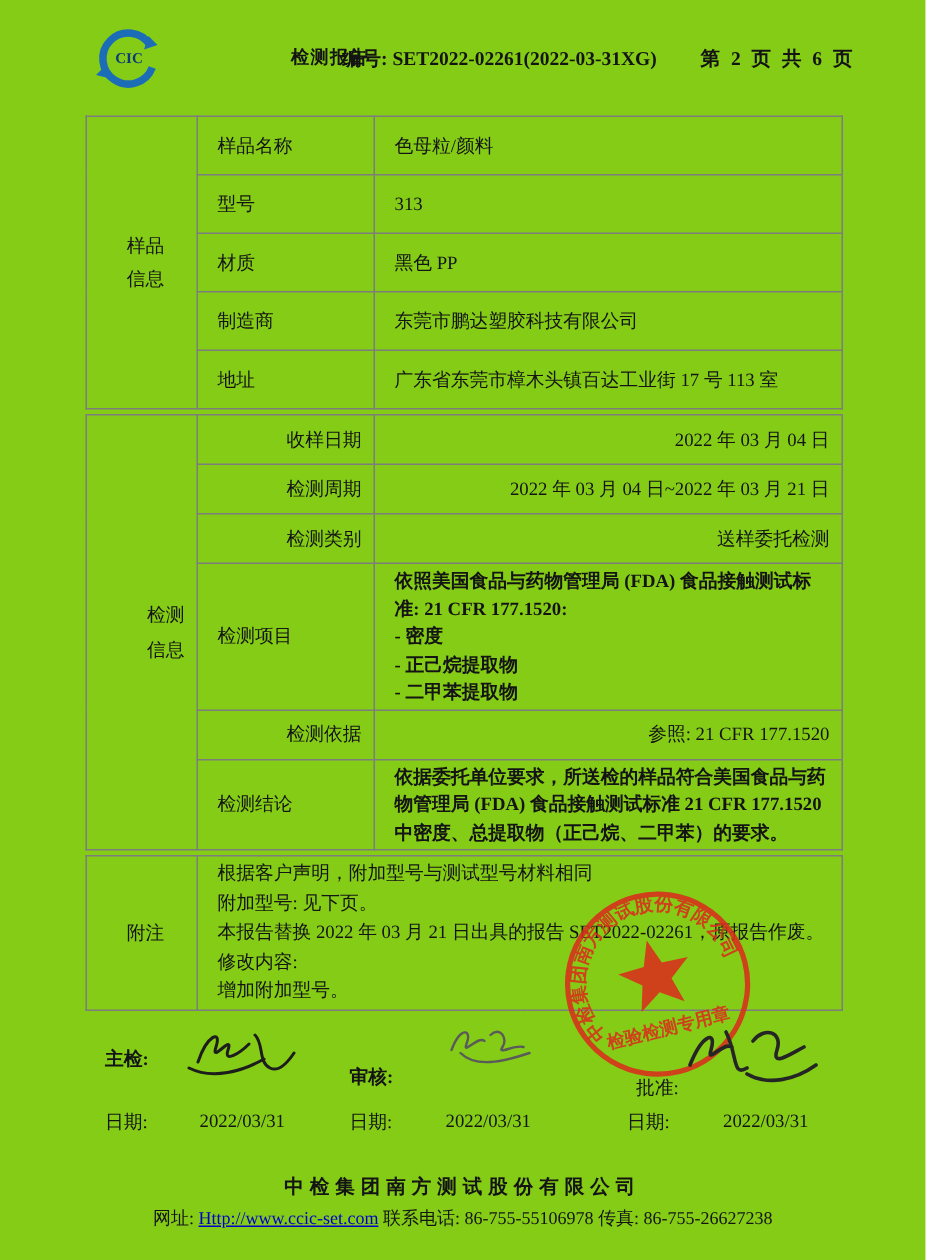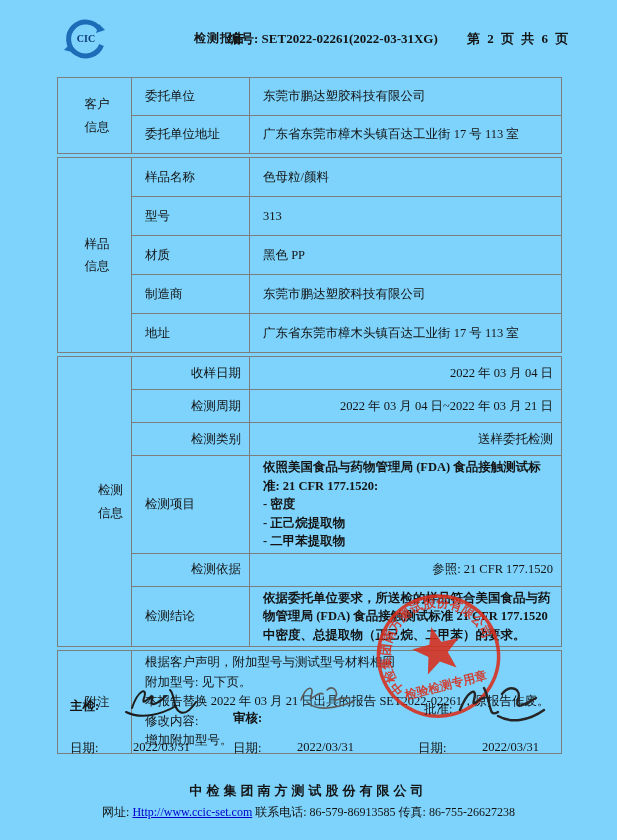--- a/index.html
+++ b/index.html
@@ -1,16 +1,16 @@
 <!DOCTYPE html>
 <html><head>
 <meta charset="utf-8">
 <style>
   html,body{margin:0;padding:0;background:#fff;}
-  .page{position:relative;width:617px;height:840px;background:#7dd3fc;overflow:hidden;
+  .page{position:relative;width:617px;height:840px;background:#84cc16;overflow:hidden;
         font-family:"Liberation Serif","DejaVu Serif",serif;color:#141414;}
 
   
   .logo{position:absolute;left:63px;top:17px;}
   .hdr-title{position:absolute;left:146px;top:30px;font-size:12px;font-weight:bold;letter-spacing:1px;margin-left:48px;}
   .hdr-no{position:absolute;left:228px;top:30px;font-size:13px;font-weight:bold;}
   .hdr-page{position:absolute;left:467px;top:30px;font-size:13px;font-weight:bold;letter-spacing:2px;}
 
   
   .tablewrap{position:absolute;left:57px;top:77px;width:505px;}
@@ -56,34 +56,20 @@
       <path d="M7 27 L1 33 L9 35 Z" fill="#1b6db8"></path>
       <text x="23" y="25" text-anchor="middle" font-size="10" font-weight="bold" fill="#0d3a78" font-family="Liberation Serif, serif">CIC</text>
     </svg>
   </div>
   <div class="hdr-title">检测报告</div>
   <div class="hdr-no"><span>编号:</span> <span>SET2022-02261(2022-03-31XG)</span></div>
   <div class="hdr-page">第 2 页 共 6 页</div>
 
   <div class="tablewrap">
 
-    <table class="sec">
-      <tbody>
-          <tr class="h33">
-        <td class="group" rowspan="2">客户
-信息</td>
-        <td class="lbl">委托单位</td>
-        <td class="val">东莞市鹏达塑胶科技有限公司</td>
-      </tr>
-      <tr class="h33">
-        <td class="lbl">委托单位地址</td>
-        <td class="val">广东省东莞市樟木头镇百达工业街 17 号 113 室</td>
-      </tr>
-    </tbody>
-      </table>
 
     <table class="sec">
       <tbody>
           <tr class="h34">
         <td class="group" rowspan="5">样品
 信息</td>
         <td class="lbl">样品名称</td>
         <td class="val">色母粒/颜料</td>
       </tr>
       <tr class="h34">
@@ -163,21 +149,21 @@
       <text font-size="12.5" fill="#d92e1c" font-weight="bold" font-family="Liberation Serif, serif">
         <textPath href="#arcPath" startOffset="4">中检集团南方测试股份有限公司</textPath>
       </text>
       <text x="70" y="104" text-anchor="middle" font-size="12" font-weight="bold" fill="#d92e1c" font-family="Liberation Serif, serif">检验检测专用章</text>
     </svg>
   </div>
 
   <div class="signoff">
     <span class="role-label" style="left:70px;top:698px;font-weight:bold;">主检:</span>
     <span class="role-label" style="left:233px;top:710px;font-weight:bold;">审核:</span>
-    <span class="role-label" style="left:424px;top:701px;">批准:</span>
+    <span class="role-label" style="left:424px;top:717px;">批准:</span>
 
     <svg class="sig" style="left:118px;top:678px;" width="90" height="48" viewBox="0 0 90 48">
       <path d="M14 30 C20 12 30 8 26 20 C22 32 38 10 34 22 C31 31 42 24 48 18
                M8 34 C24 42 44 36 58 28 M52 12 C58 18 54 30 62 34 C68 37 74 30 78 24" fill="none" stroke="#1d1d1d" stroke-width="2" stroke-linecap="round"></path>
     </svg>
     <svg class="sig" style="left:283px;top:676px;" width="90" height="44" viewBox="0 0 90 44">
       <path d="M18 24 C24 8 32 10 28 20 C25 28 36 14 40 18 M44 14 C50 8 56 16 52 22 C48 28 60 20 66 22
                M24 26 C34 36 52 32 70 26" fill="none" stroke="#5a5a5a" stroke-width="1.6" stroke-linecap="round"></path>
     </svg>
     <svg class="sig" style="left:448px;top:676px;" width="105" height="58" viewBox="0 0 105 58">
@@ -188,16 +174,16 @@
     <span class="date-label" style="left:70px;top:740px;">日期:</span>
     <span class="date-val" style="left:133px;top:740px;">2022/03/31</span>
     <span class="date-label" style="left:233px;top:740px;">日期:</span>
     <span class="date-val" style="left:297px;top:740px;">2022/03/31</span>
     <span class="date-label" style="left:418px;top:740px;">日期:</span>
     <span class="date-val" style="left:482px;top:740px;">2022/03/31</span>
   </div>
 
   <div class="footer">
     <div class="company">中检集团南方测试股份有限公司</div>
-    <div class="line"><span>网址: </span><a href="#">Http://www.ccic-set.com</a><span> 联系电话: 86-579-86913585 传真: 86-755-26627238</span></div>
+    <div class="line"><span>网址: </span><a href="#">Http://www.ccic-set.com</a><span> 联系电话: 86-755-55106978 传真: 86-755-26627238</span></div>
   </div>
 
 </div>
 
 </body></html>

